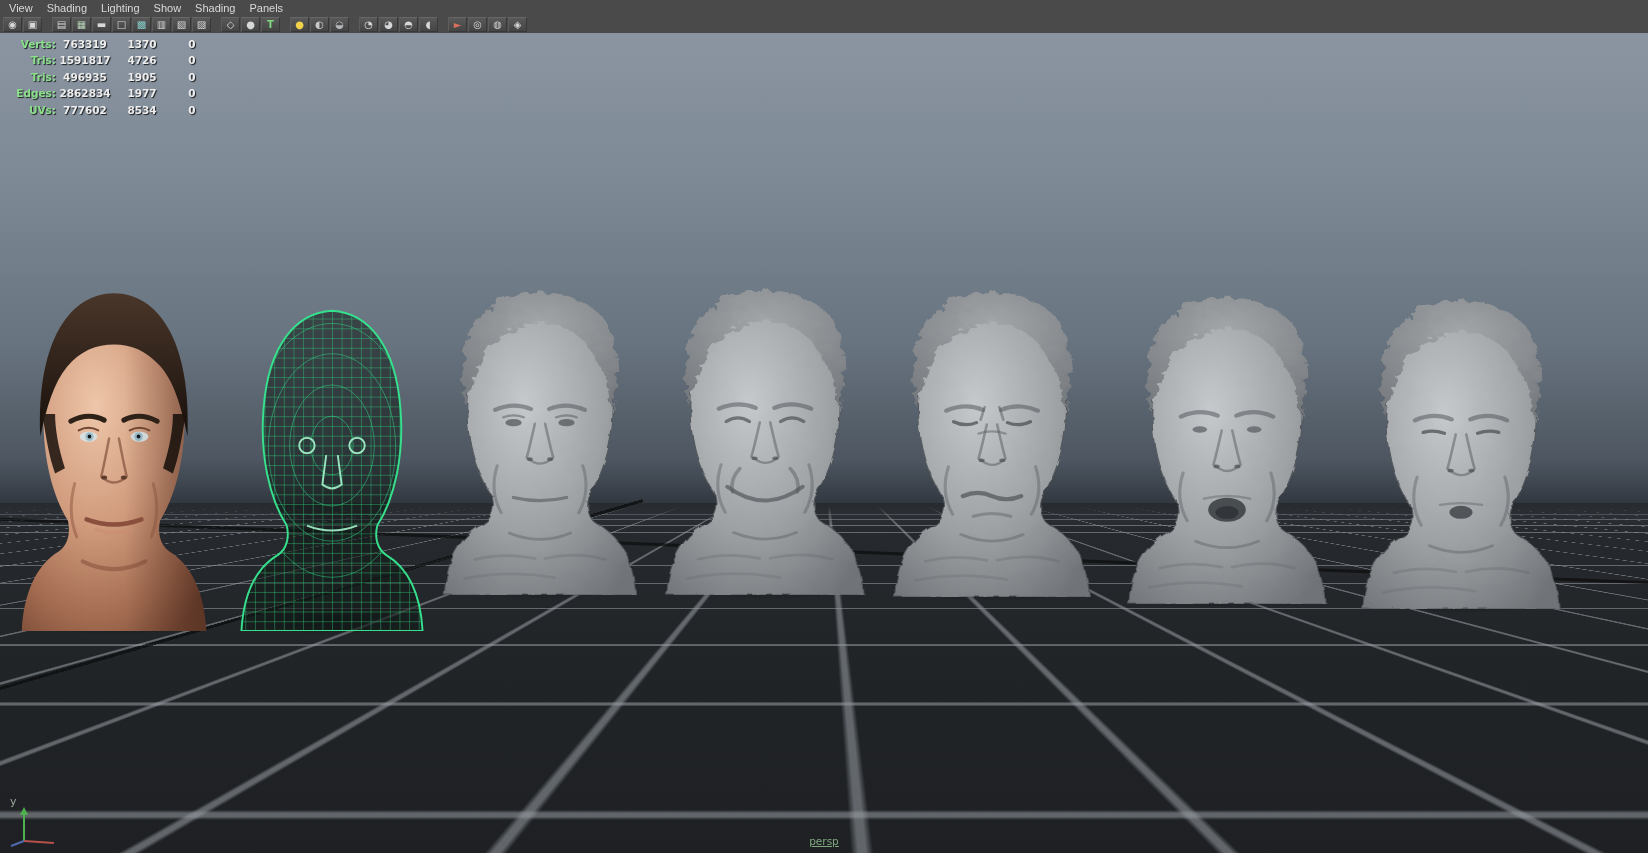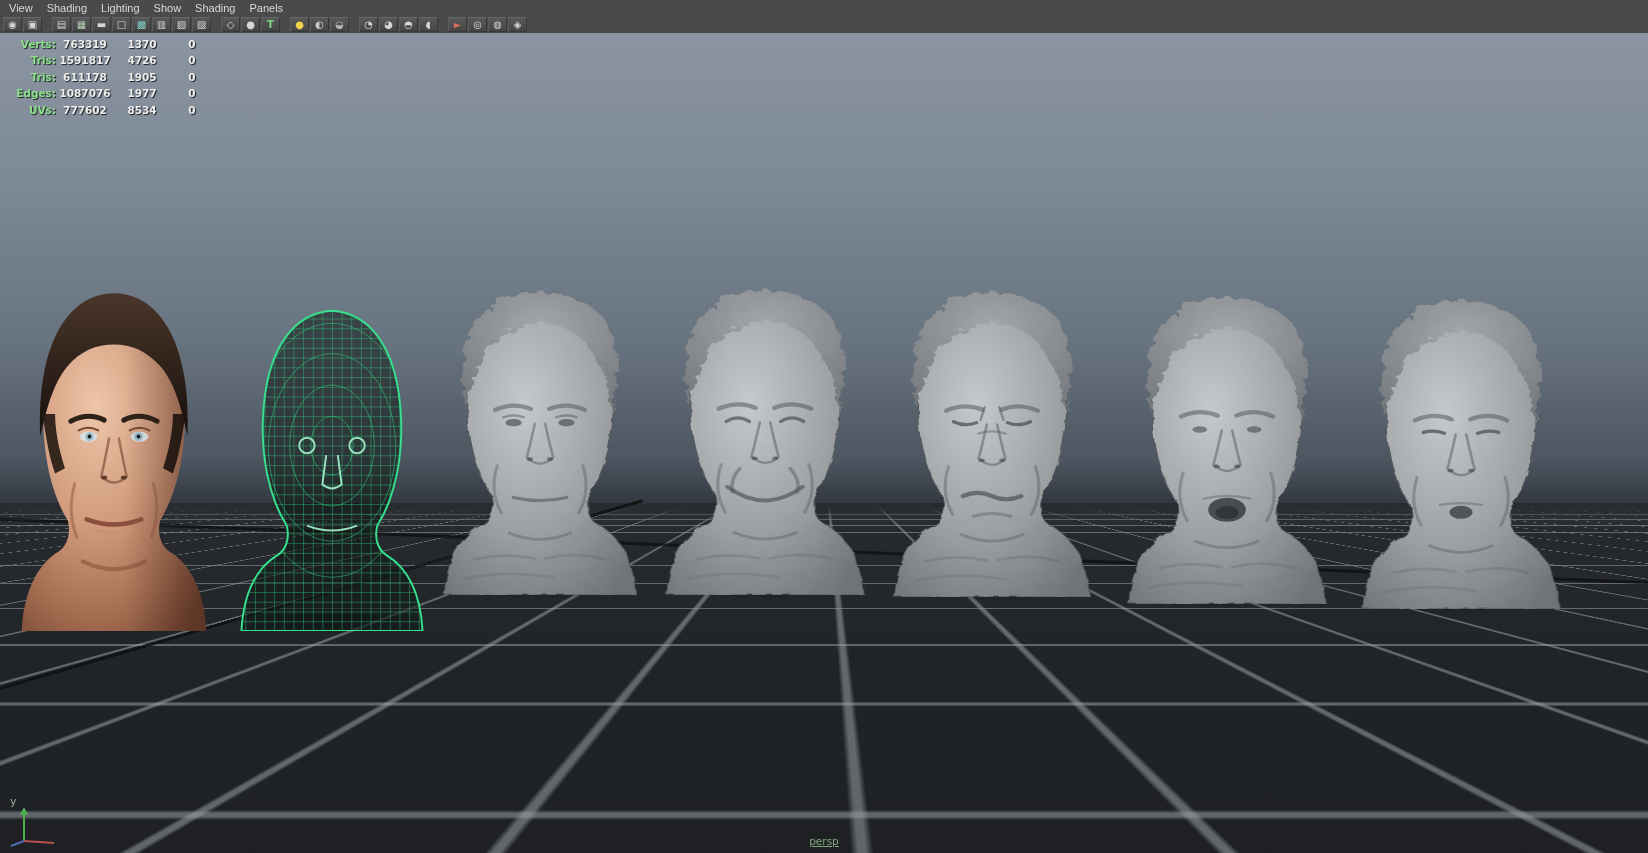--- a/index.html
+++ b/index.html
@@ -395,28 +395,28 @@
 
         <div class="hud-row">
           <span class="hud-label">Tris:</span>
           <span class="hud-val">1591817</span>
           <span class="hud-val">4726</span>
           <span class="hud-val">0</span>
         </div>
 
         <div class="hud-row">
           <span class="hud-label">Tris:</span>
-          <span class="hud-val">611178</span>
+          <span class="hud-val">496935</span>
           <span class="hud-val">1905</span>
           <span class="hud-val">0</span>
         </div>
 
         <div class="hud-row">
           <span class="hud-label">Edges:</span>
-          <span class="hud-val">1087076</span>
+          <span class="hud-val">2862834</span>
           <span class="hud-val">1977</span>
           <span class="hud-val">0</span>
         </div>
 
         <div class="hud-row">
           <span class="hud-label">UVs:</span>
           <span class="hud-val">777602</span>
           <span class="hud-val">8534</span>
           <span class="hud-val">0</span>
         </div>

